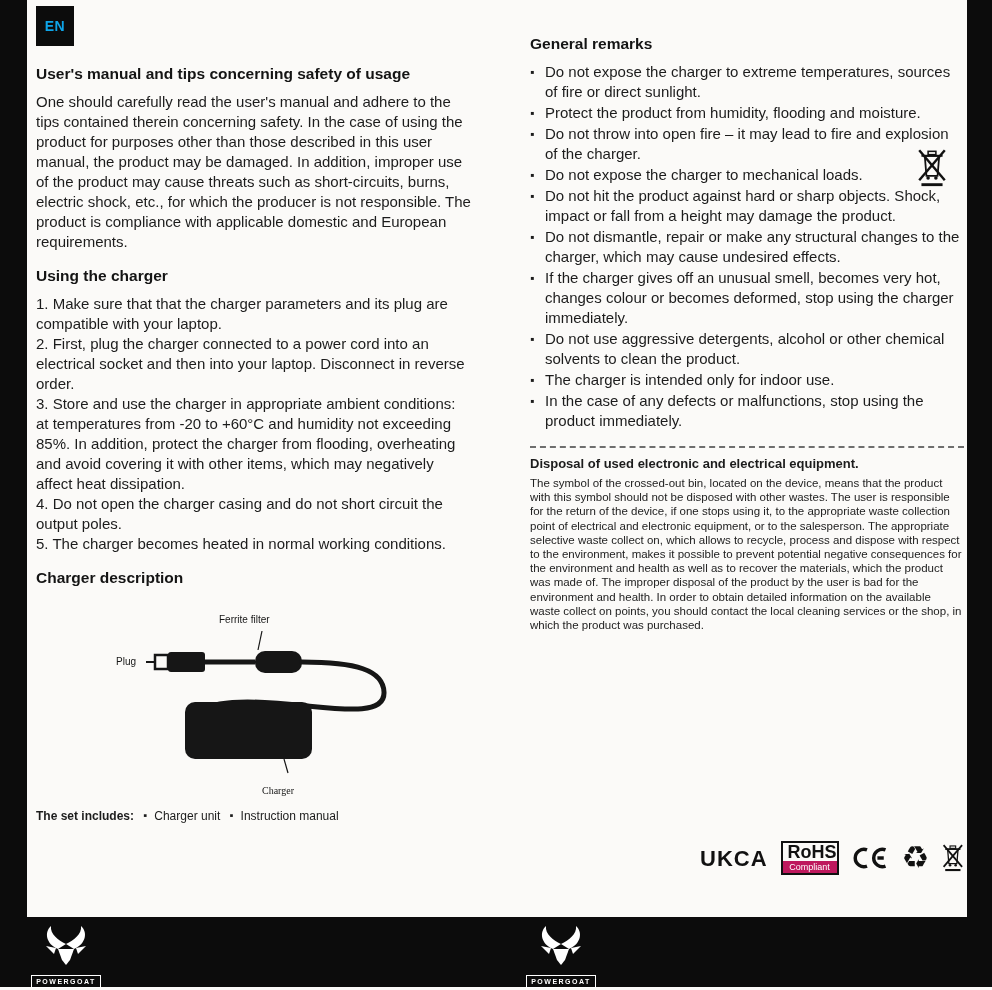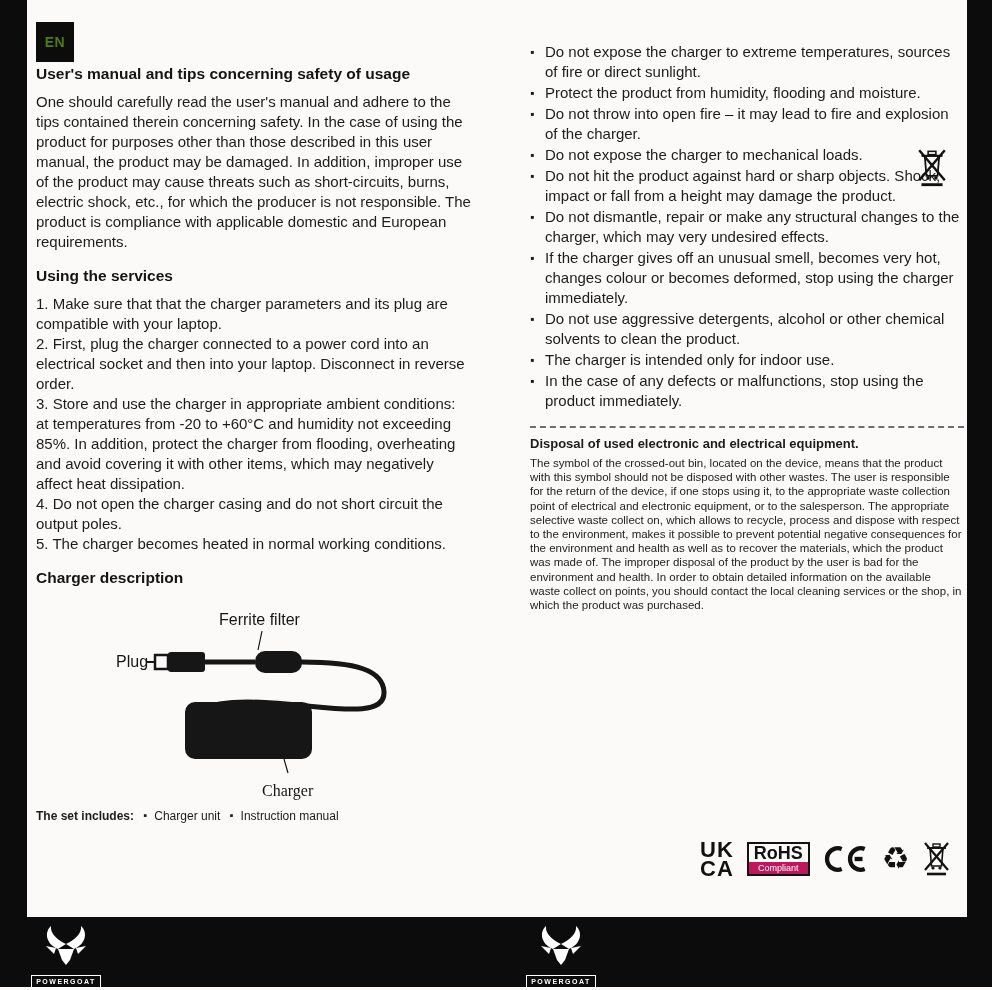--- a/index.html
+++ b/index.html
@@ -9,22 +9,22 @@
     background:#fbfaf8;
     color:#1c1c1c;
     font-family:"Liberation Sans", sans-serif;
     overflow:hidden;
   }
   .edge { position:absolute; top:0; background:#0c0c0c; }
   .edge-left  { left:0; width:27px; height:987px; }
   .edge-right { right:0; width:25px; height:987px; }
 
   .en-badge {
-    position:absolute; left:36px; top:22px; width:38px; height:40px;
-    background:#0c0c0c; color:#4d7c0f; font-weight:bold; font-size:14px;
+    position:absolute; left:36px; top:6px; width:38px; height:40px;
+    background:#0c0c0c; color:#0ea5e9; font-weight:bold; font-size:14px;
     display:flex; align-items:center; justify-content:center; letter-spacing:.5px;
   }
 
   .col { position:absolute; font-size:15px; line-height:20px; }
   .col-left  { left:36px;  top:64px; width:436px; }
   .col-right { left:530px; top:34px; width:434px; }
 
   h2 { font-size:15.5px; line-height:20px; font-weight:bold; color:#141414; }
   .col-left h2 { margin-bottom:8px; }
   .gap-before { margin-top:14px; }
@@ -42,39 +42,39 @@
 
   .dashed-sep {
     margin-top:15px; border-top:2px dashed #6e6e6e; height:0; width:100%;
   }
 
   h3.disposal-title { font-size:13px; line-height:14px; margin-top:9px; font-weight:bold; }
   p.small { font-size:11.5px; line-height:14.2px; margin-top:5px; color:#222; }
 
   
   .diagram { position:relative; width:436px; height:200px; margin-top:4px; }
-  .diagram .lbl { position:absolute; font-size:16px; line-height:13px; color:#161616; }
+  .diagram .lbl { position:absolute; font-size:10px; line-height:13px; color:#161616; }
   .lbl-ferrite { left:183px; top:17px; }
   .lbl-plug    { left:80px;  top:59px; }
   .lbl-charger { left:226px; top:188px;font-family:Liberation Serif, serif; }
 
   .set-line { margin-top:10px; font-size:12px; }
   .set-line strong { font-weight:bold; }
   .set-item { margin-left:6px; }
   .set-item::before { content:"▪"; font-size:11px; margin-right:7px; position:relative; top:-1px; }
 
   
   .weee-top { position:absolute; left:916px; top:148px; width:32px; height:40px; }
 
   
   .marks {
     position:absolute; left:700px; top:840px; width:264px;
     display:flex; align-items:center; gap:13px;
   }
-  .ukca { font-weight:bold; font-size:22px; line-height:19px; letter-spacing:1px; color:#111; display:flex; flex-direction:column; }
+  .ukca { font-weight:bold; font-size:22px; line-height:19px; letter-spacing:1px; color:#111; display:flex; flex-direction:row; }
   .rohs { border:2px solid #111; text-align:center; min-width:58px; }
   .rohs-name { display:block; font-weight:bold; font-size:18px; line-height:18px; padding:0 5px; color:#111; }
   .rohs-sub  { display:block; background:#be185d; color:#fff; font-size:9px; line-height:12px; padding:0 3px; }
   .ce-mark { width:46px; height:34px; }
   .recycle { font-size:31px; line-height:34px; color:#111; }
   .weee-mark { width:27px; height:36px; }
 
   
   .bottom-bar { position:absolute; left:0; top:917px; width:992px; height:70px; background:#0c0c0c; }
   .brand-logo { position:absolute; top:5px; width:78px; text-align:center; }
@@ -91,21 +91,21 @@
 
 <div class="edge edge-left"></div>
 <div class="edge edge-right"></div>
 
 <div class="en-badge">EN</div>
 
 <div class="col col-left">
   <h2>User's manual and tips concerning safety of usage</h2>
   <p class="body">One should carefully read the user's manual and adhere to the tips contained therein concerning safety. In the case of using the product for purposes other than those described in this user manual, the product may be damaged. In addition, improper use of the product may cause threats such as short-circuits, burns, electric shock, etc., for which the producer is not responsible. The product is compliance with applicable domestic and European requirements.</p>
 
-  <h2 class="gap-before">Using the services</h2>
+  <h2 class="gap-before">Using the charger</h2>
   <div class="steps">
     <p>1. Make sure that that the charger parameters and its plug are compatible with your laptop.</p>
     <p>2. First, plug the charger connected to a power cord into an electrical socket and then into your laptop. Disconnect in reverse order.</p>
     <p>3. Store and use the charger in appropriate ambient conditions: at temperatures from -20 to +60°C and humidity not exceeding 85%. In addition, protect the charger from flooding, overheating and avoid covering it with other items, which may negatively affect heat dissipation.</p>
     <p>4. Do not open the charger casing and do not short circuit the output poles.</p>
     <p>5. The charger becomes heated in normal working conditions.</p>
   </div>
 
   <h2 class="gap-before">Charger description</h2>
 
@@ -136,27 +136,28 @@
   </div>
 
   <p class="set-line">
     <strong>The set includes:</strong>
     <span class="set-item">Charger unit</span>
     <span class="set-item">Instruction manual</span>
   </p>
 </div>
 
 <div class="col col-right">
+  <h2>General remarks</h2>
   <ul class="remarks">
     <li>Do not expose the charger to extreme temperatures, sources of fire or direct sunlight.</li>
     <li>Protect the product from humidity, flooding and moisture.</li>
     <li>Do not throw into open fire – it may lead to fire and explosion of the charger.</li>
     <li>Do not expose the charger to mechanical loads.</li>
     <li>Do not hit the product against hard or sharp objects. Shock, impact or fall from a height may damage the product.</li>
-    <li>Do not dismantle, repair or make any structural changes to the charger, which may very undesired effects.</li>
+    <li>Do not dismantle, repair or make any structural changes to the charger, which may cause undesired effects.</li>
     <li>If the charger gives off an unusual smell, becomes very hot, changes colour or becomes deformed, stop using the charger immediately.</li>
     <li>Do not use aggressive detergents, alcohol or other chemical solvents to clean the product.</li>
     <li>The charger is intended only for indoor use.</li>
     <li>In the case of any defects or malfunctions, stop using the product immediately.</li>
   </ul>
 
   <div class="dashed-sep"></div>
 
   <h3 class="disposal-title">Disposal of used electronic and electrical equipment.</h3>
   <p class="small">The symbol of the crossed-out bin, located on the device, means that the product with this symbol should not be disposed with other wastes. The user is responsible for the return of the device, if one stops using it, to the appropriate waste collection point of electrical and electronic equipment, or to the salesperson. The appropriate selective waste collect on, which allows to recycle, process and dispose with respect to the environment, makes it possible to prevent potential negative consequences for the environment and health as well as to recover the materials, which the product was made of. The improper disposal of the product by the user is bad for the environment and health. In order to obtain detailed information on the available waste collect on points, you should contact the local cleaning services or the shop, in which the product was purchased.</p>

